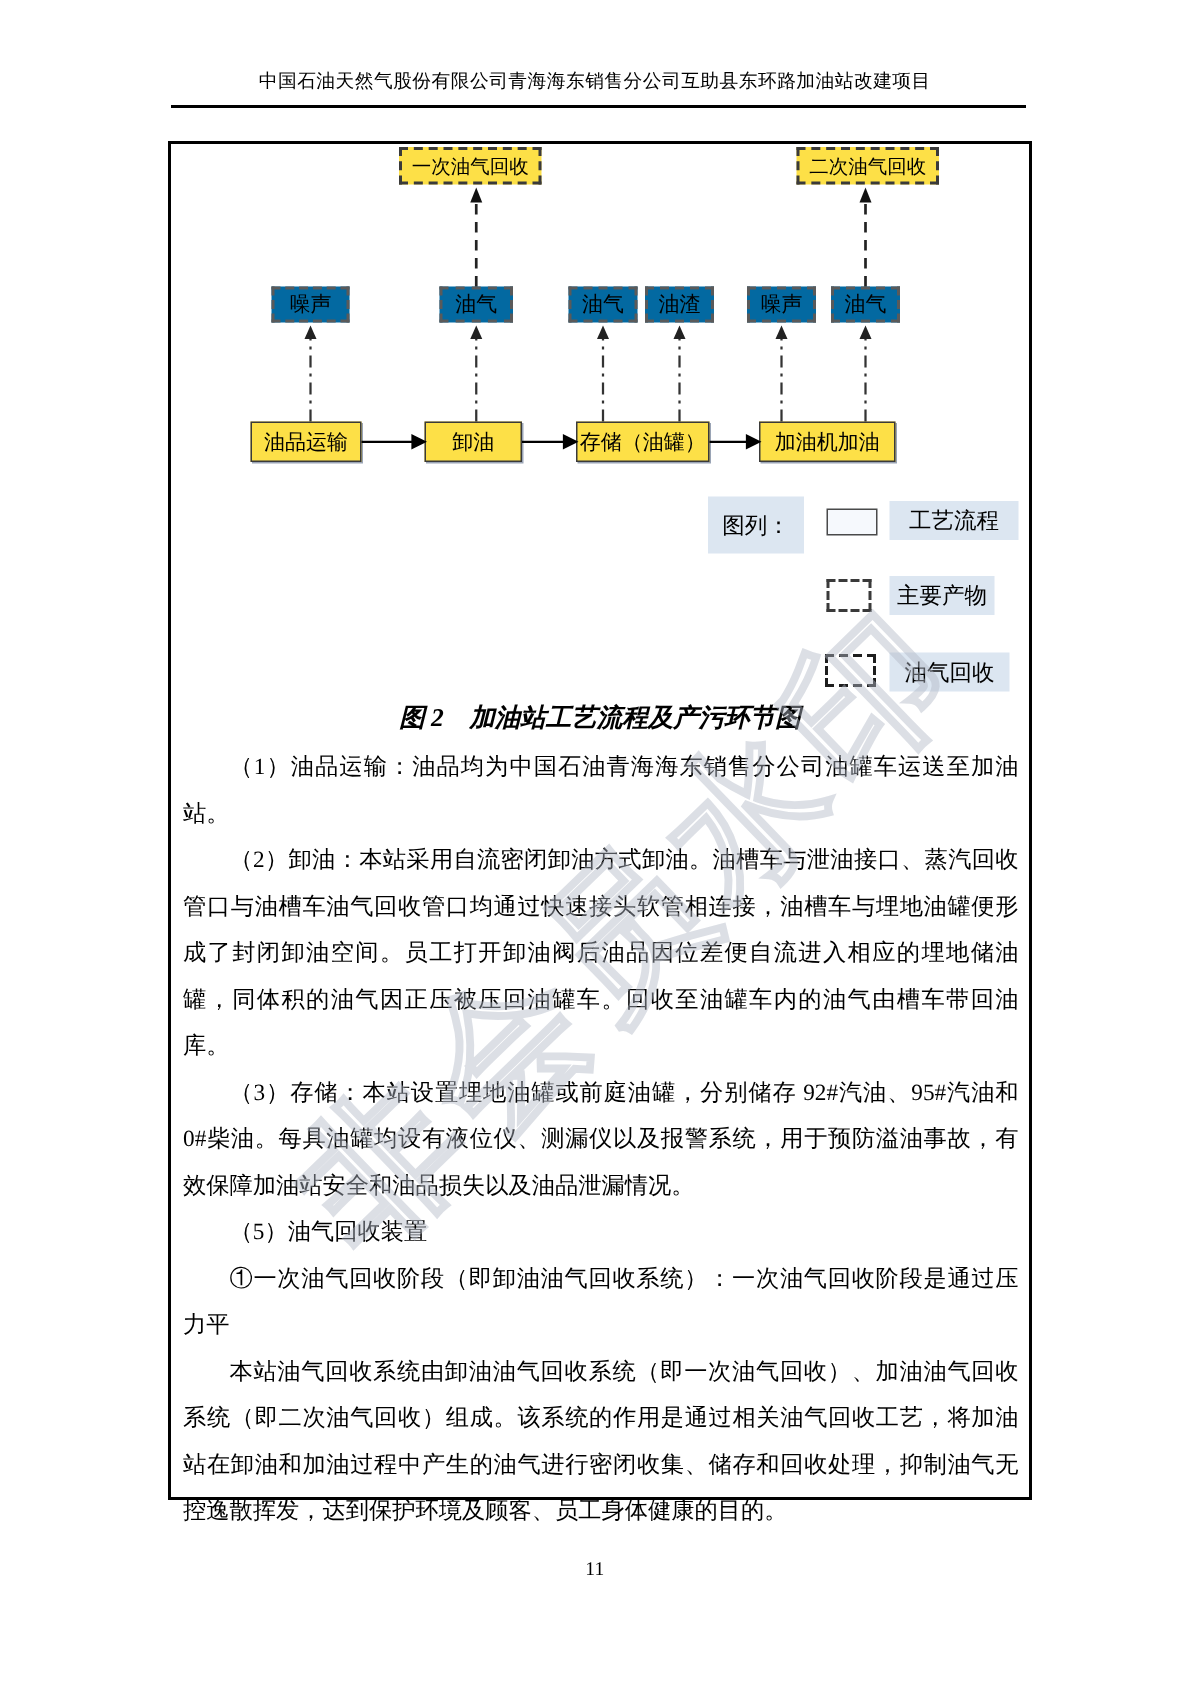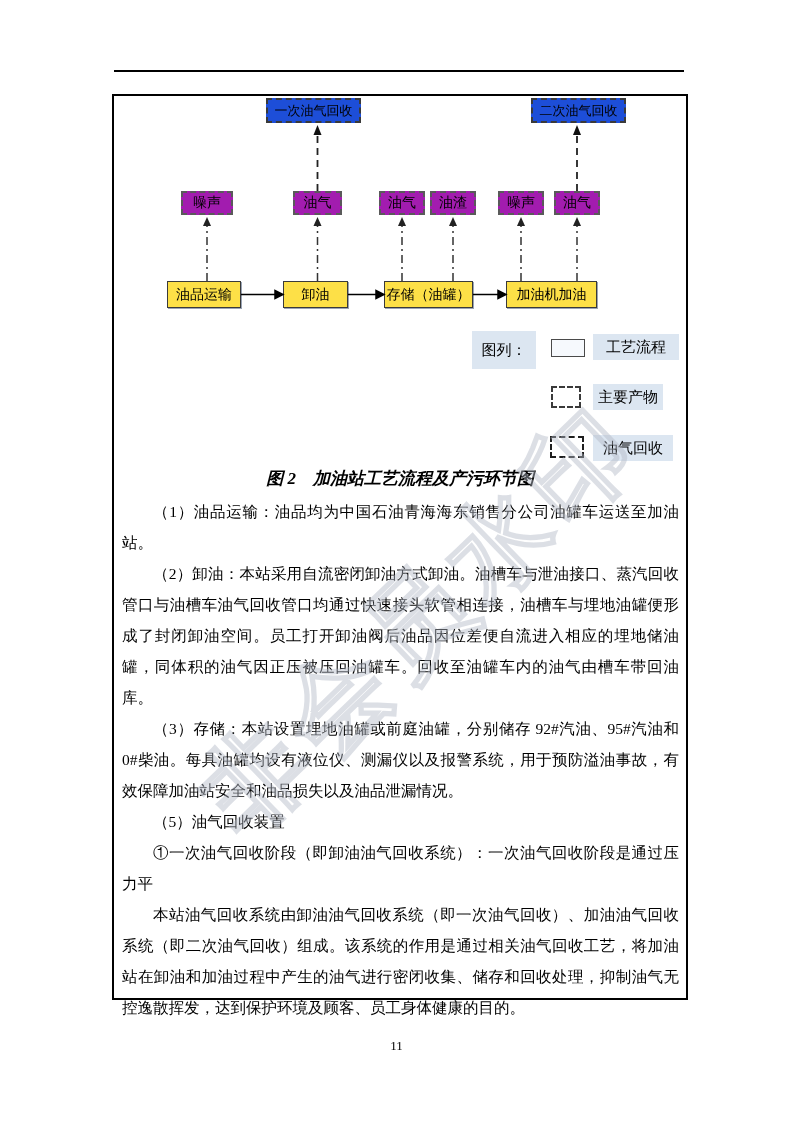--- a/index.html
+++ b/index.html
@@ -7,22 +7,22 @@
         font-family:"Liberation Serif","DejaVu Serif",serif;color:#000;}
   .header-title{position:absolute;top:46px;left:0;width:100%;text-align:center;
         font-size:12.5px;letter-spacing:.3px;}
   .header-rule{position:absolute;top:70px;left:114px;width:570px;height:2px;background:#000;}
   .content-box{position:absolute;left:112px;top:94px;width:576px;height:906px;
         border:2px solid #000;box-sizing:border-box;}
   .flowchart{position:absolute;left:0;top:0;width:572px;height:375px;}
   .fbox{position:absolute;box-sizing:border-box;text-align:center;font-size:14px;
         display:flex;align-items:center;justify-content:center;white-space:nowrap;}
   .proc{border:1px solid #3a3a3a;background:#fde047;box-shadow:1px 1px 0 #9aa4b5;}
-  .prod{border:2px dashed #5a5a5a;background:#a21caf;}
-  .recv{border:2px dashed #3a3a3a;background:#1d4ed8;font-size:13px;}
+  .prod{border:2px dashed #5a5a5a;background:#0369a1;}
+  .recv{border:2px dashed #3a3a3a;background:#fde047;font-size:13px;}
   .arrows{position:absolute;left:0;top:0;pointer-events:none;}
   .legend-label{position:absolute;background:#dce6f1;font-size:15px;
         display:flex;align-items:center;justify-content:center;}
   .swatch{position:absolute;box-sizing:border-box;background:#f6f9fd;}
   .sw-solid{border:1px solid #4a4a4a;}
   .sw-dashdot{border:2px dashed #3a3a3a;background:#fff;}
   .sw-dashed{border:2px dashed #1e1e1e;background:#fff;}
   .caption{position:absolute;top:371px;left:0;width:100%;text-align:center;
         font-weight:bold;font-size:17px;font-style:italic;}
   .bodytext{position:absolute;top:400px;left:8px;right:7px;font-size:15.5px;
@@ -32,20 +32,21 @@
   .watermark{position:absolute;left:115px;top:555px;width:610px;height:130px;
         line-height:130px;text-align:center;font-size:104px;font-weight:bold;
         letter-spacing:8px;transform:rotate(-44deg);color:transparent;
         -webkit-text-stroke:2px rgba(178,185,198,.45);pointer-events:none;white-space:nowrap;}
 </style>
 </head>
 <body>
 
 <div class="page">
 
+  <div class="header-title">中国石油天然气股份有限公司青海海东销售分公司互助县东环路加油站改建项目</div>
   <div class="header-rule"></div>
 
   <div class="content-box">
 
     <div class="flowchart">
 
       <div class="fbox recv" style="left:152px;top:2px;width:95px;height:25px;">一次油气回收</div>
       <div class="fbox recv" style="left:417px;top:2px;width:95px;height:25px;">二次油气回收</div>
 
       <div class="fbox prod" style="left:67px;top:95px;width:52px;height:24px;">噪声</div>

